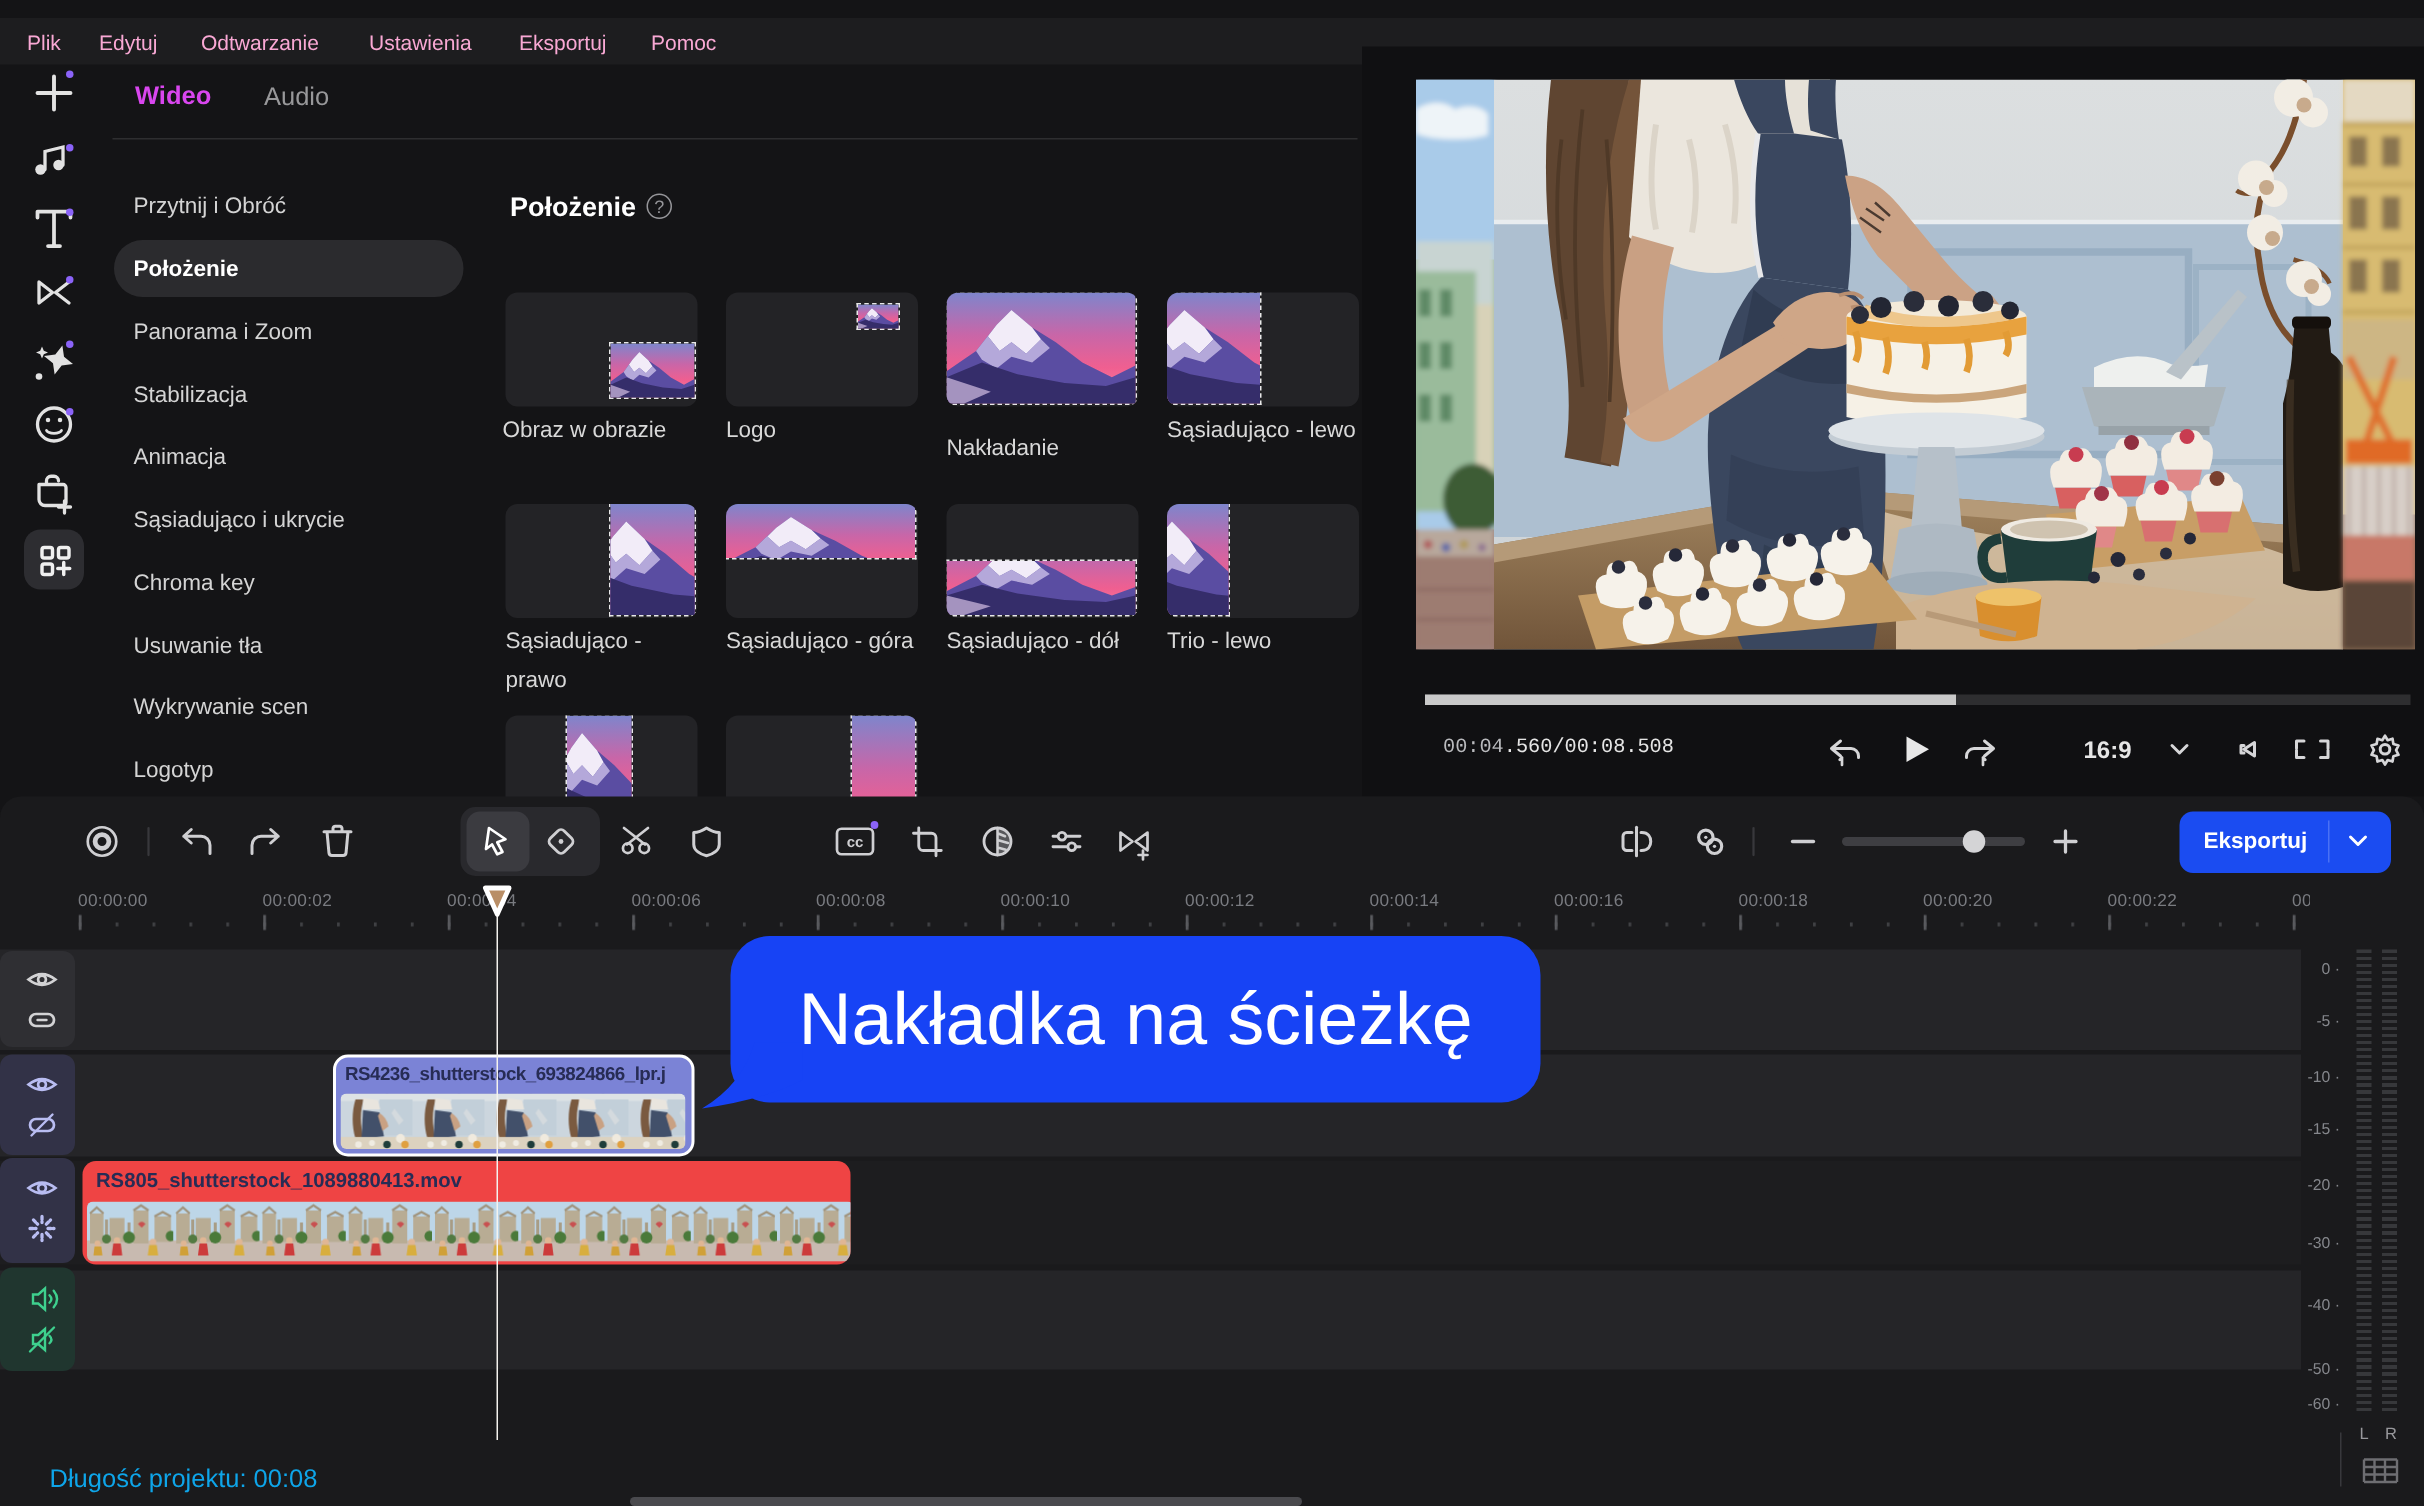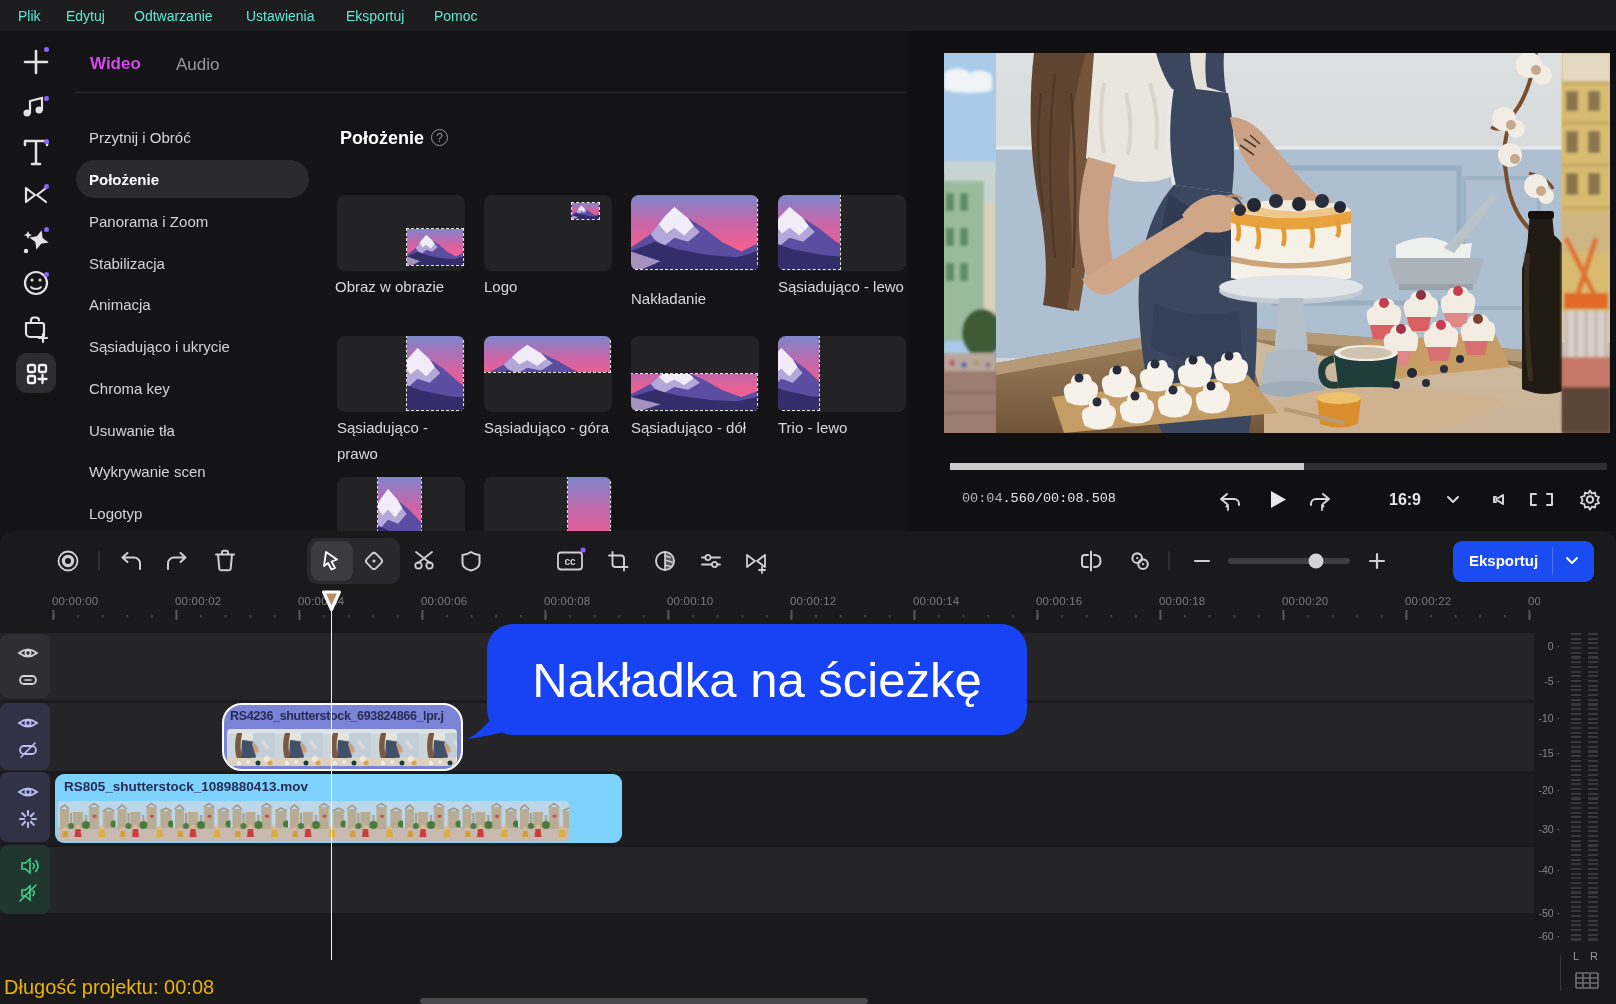--- a/index.html
+++ b/index.html
@@ -1,19 +1,19 @@
 <!DOCTYPE html>
 <html><head><meta charset="utf-8">
 <style>
 *{margin:0;padding:0;box-sizing:border-box}
 html,body{width:1616px;height:1004px;background:#141416;overflow:hidden;font-family:"Liberation Sans",sans-serif}
 .abs{position:absolute}
 #stage{position:relative;width:1616px;height:1004px;background:#141416}
 
-#menubar{position:absolute;left:0;top:0;width:1616px;height:31px;background:#1d1d1f;color:#5eead4;font-size:14px}
+#menubar{position:absolute;left:0;top:12px;width:1616px;height:31px;background:#1d1d1f;color:#f9a8d4;font-size:14px}
 #menubar span{position:absolute;top:8px}
 .raildot{position:absolute;width:5px;height:5px;border-radius:50%;background:#8b63f8}
 
 .litem{position:absolute;left:89px;font-size:15px;color:#d4d4d4;white-space:nowrap}
 
 .tile{position:absolute;width:128px;height:76px;background:#232326;border-radius:8px;overflow:hidden}
 .mimg{position:absolute;border:1px dashed #e8e8e8}
 .tlabel{position:absolute;font-size:15px;color:#d8d8d8;white-space:nowrap}
 
 #tl{position:absolute;left:0;top:531px;width:1616px;height:473px;background:#1a1a1c;border-radius:14px 14px 0 0}
@@ -627,27 +627,27 @@
               <path d="M41.5 29 l5 0 1 7 -7 0z" fill="#d8ae3e"></path>
             </g>
 <g>
               <circle cx="7" cy="28" r="2" fill="#e0b694"></circle>
               <path d="M5 30 l4.5 0 .8 6 -6 0z" fill="#d0a038"></path>
             </g>
 <path d="M34 15 q2.5-3 5 0 l-2.5 2.5z" fill="#c85050"></path>
 </pattern>
 </defs>
       </svg>
-<div class="abs" style="left:222px;top:172px;width:241px;height:68px;background:#7b83d6;border:2.5px solid #fff;border-radius:20px;overflow:hidden">
+<div class="abs" style="left:222px;top:172px;width:241px;height:68px;background:#7b83d6;border:2.5px solid #fff;border-radius:10px;overflow:hidden">
 <div class="abs" style="left:6px;top:4px;font-size:12.5px;font-weight:bold;letter-spacing:-0.35px;color:#272c55;white-space:nowrap">RS4236_shutterstock_693824866_lpr.j</div>
 <svg class="abs" style="left:3px;top:24px" width="230" height="37">
           <rect width="230" height="37" rx="4" fill="url(#strip1)"></rect>
         </svg>
 </div>
-<div class="abs" style="left:55px;top:243px;width:567px;height:69px;background:#7dd3fc;border-radius:9px;overflow:hidden">
+<div class="abs" style="left:55px;top:243px;width:512px;height:69px;background:#ef4444;border-radius:9px;overflow:hidden">
 <div class="abs" style="left:9px;top:5px;font-size:13.5px;font-weight:bold;color:#272c55;white-space:nowrap">RS805_shutterstock_1089880413.mov</div>
 <svg class="abs" style="left:3px;top:27px" width="511" height="40">
           <rect width="511" height="40" rx="4" fill="url(#strip2)"></rect>
         </svg>
 </div>
 
 <div class="abs" style="left:330.5px;top:60px;width:1.8px;height:369px;background:#f4f2ee"></div>
 <svg class="abs" style="left:321px;top:59px" width="21" height="24">
         <path d="M2.6 2 L18.4 2 L10.5 19.5 Z" fill="#b98e66" stroke="#fff" stroke-width="3.2" stroke-linejoin="round"></path>
       </svg>
@@ -665,20 +665,20 @@
 <div class="mlabel" style="left:1534px;top:181px">-10 ·</div>
 <div class="mlabel" style="left:1534px;top:216px">-15 ·</div>
 <div class="mlabel" style="left:1534px;top:253px">-20 ·</div>
 <div class="mlabel" style="left:1534px;top:292px">-30 ·</div>
 <div class="mlabel" style="left:1534px;top:333px">-40 ·</div>
 <div class="mlabel" style="left:1534px;top:376px">-50 ·</div>
 <div class="mlabel" style="left:1534px;top:399px">-60 ·</div>
 <div class="abs" style="left:1573px;top:419px;font-size:11px;color:#98989c">L</div>
 <div class="abs" style="left:1590px;top:419px;font-size:11px;color:#98989c">R</div>
 
-<div class="abs" style="left:4px;top:445px;font-size:20px;color:#eab308">Długość projektu: 00:08</div>
+<div class="abs" style="left:33px;top:445px;font-size:17px;color:#0ea5e9">Długość projektu: 00:08</div>
 <div class="abs" style="left:420px;top:467px;width:448px;height:6px;background:#4a4a4e;border-radius:3px"></div>
 <div class="abs" style="left:1560px;top:424px;width:1px;height:36px;background:#38383c"></div>
 <svg class="abs" style="left:1574px;top:437px" width="26" height="24" fill="none" stroke="#6e6e72" stroke-width="1.6">
         <path d="M2 3h22M2 8h22M2 13h22M2 18h22M2 3v15M9 3v15M16 3v15M24 3v15" transform="translate(0,2)"></path>
       </svg>
 </div>
 </div>
 
 </body></html>

